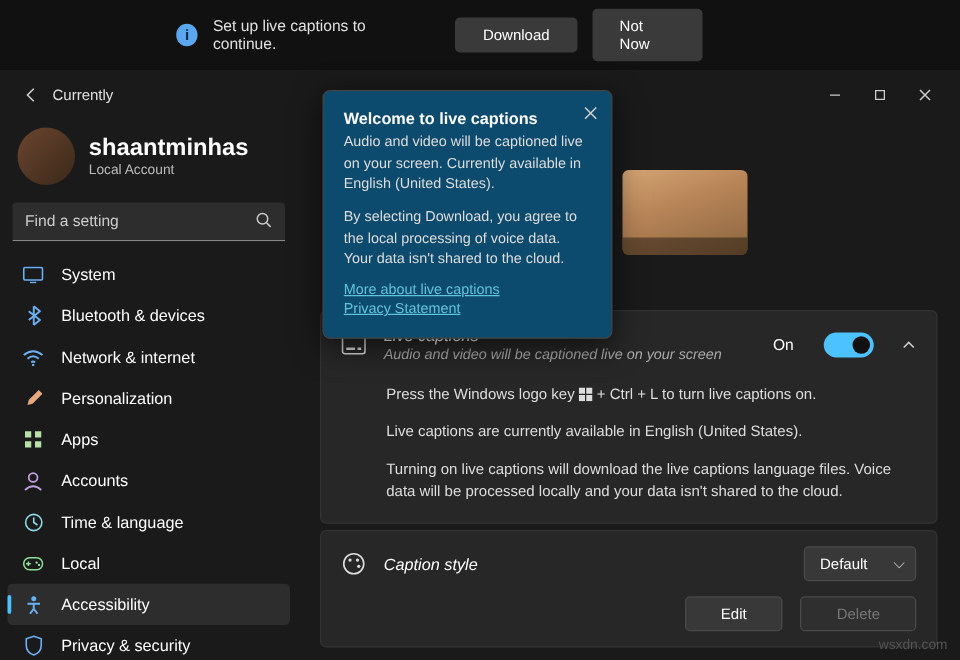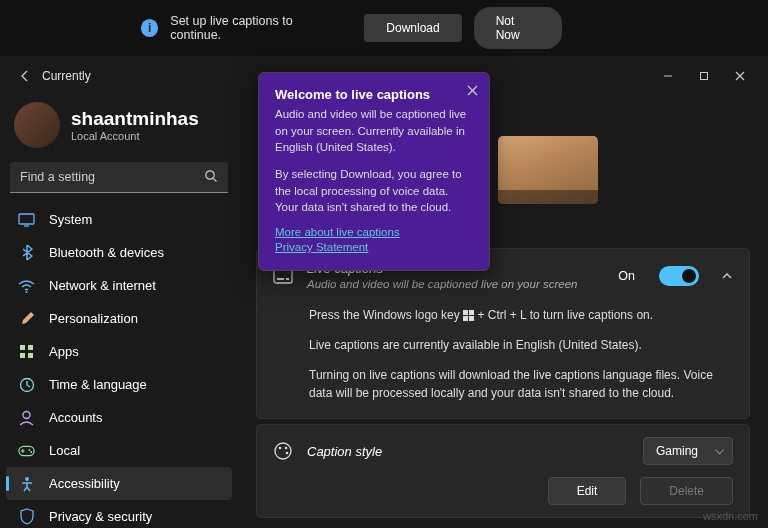--- a/index.html
+++ b/index.html
@@ -60,39 +60,39 @@
 
 .card2 { background:#272727; border:1px solid #333; border-radius:5px; margin-top:5px; }
 .card2 .card-row { padding:12px 16px; }
 .select { background:#383838; border:1px solid #4a4a4a; padding:6px 26px 6px 12px; border-radius:4px; font-size:12px; position:relative; cursor:pointer; min-width:90px; }
 .select::after { content:"⌵"; position:absolute; right:8px; top:5px; color:#ccc; }
 
 .actions { display:flex; gap:14px; justify-content:flex-end; padding:0 16px 12px 16px; }
 .abtn { padding:6px 28px; background:#383838; border:1px solid #4a4a4a; border-radius:4px; font-size:12px; cursor:pointer; }
 .abtn.disabled { color:#777; background:#2f2f2f; }
 
-.tooltip { position:absolute; top:72px; left:258px; width:232px; background:#4c1d95; border:1px solid #444; border-radius:6px; padding:14px 16px; box-shadow:0 6px 24px rgba(0,0,0,0.6); z-index:50; }
+.tooltip { position:absolute; top:72px; left:258px; width:232px; background:#0c4a6e; border:1px solid #444; border-radius:6px; padding:14px 16px; box-shadow:0 6px 24px rgba(0,0,0,0.6); z-index:50; }
 .tooltip .close { position:absolute; top:8px; right:8px; width:18px; height:18px; display:flex; align-items:center; justify-content:center; cursor:pointer; color:#ccc; font-size:13px; }
 .tooltip .ttitle { font-size:13px; font-weight:600; margin-bottom:4px; }
 .tooltip .tbody { font-size:11.5px; color:#ddd; line-height:1.45; margin-bottom:10px; }
 .tooltip a { color:#60c4d8; font-size:11.5px; text-decoration:underline; display:block; margin-bottom:3px; cursor:pointer; }
 
 .watermark { position:absolute; bottom:6px; right:10px; font-size:11px; color:#555; }
 
 svg { display:block; }
 </style>
 </head>
 <body>
 
 <div class="banner">
   <div class="info-icon">i</div>
   <div class="msg">Set up live captions to continue.</div>
   <div class="spacer"></div>
   <div class="btn" style="margin-right:0;">Download</div>
-  <div class="btn" style="margin-right:190px;border-radius:16px;">Not Now</div>
+  <div class="btn" style="margin-right:190px;">Not Now</div>
 </div>
 
 <div class="titlebar">
   <div class="back">
     <svg width="14" height="14" viewBox="0 0 14 14">
         <path d="M9 2 L4 7 L9 12" stroke="#ccc" stroke-width="1.3" fill="none"></path>
       </svg>
   </div>
   <div class="title">Currently</div>
   <div class="spacer"></div>
@@ -175,35 +175,35 @@
               <rect x="1" y="1" width="5" height="5" fill="#b8e0a8"></rect>
               <rect x="9" y="1" width="5" height="5" fill="#b8e0a8"></rect>
               <rect x="1" y="9" width="5" height="5" fill="#b8e0a8"></rect>
               <rect x="9" y="9" width="5" height="5" fill="#b8e0a8"></rect>
             </svg>
           </span>
           <span>Apps</span>
         </div>
         <div class="nav-item">
           <span class="nicon">
+            <svg width="15" height="16" viewBox="0 0 15 16">
+              <circle cx="7.5" cy="5" r="3.5" stroke="#c0a0e0" stroke-width="1.4" fill="none"></circle>
+              <path d="M1 15 Q7.5 9 14 15" stroke="#c0a0e0" stroke-width="1.4" fill="none"></path>
+            </svg>
+          </span>
+          <span>Accounts</span>
+        </div>
+        <div class="nav-item">
+          <span class="nicon">
             <svg width="16" height="16" viewBox="0 0 16 16">
               <circle cx="8" cy="8" r="6.5" stroke="#88d8e8" stroke-width="1.3" fill="none"></circle>
               <path d="M8 4 L8 8 L11 10" stroke="#88d8e8" stroke-width="1.3" fill="none"></path>
             </svg>
           </span>
           <span>Time &amp; language</span>
-        </div>
-        <div class="nav-item">
-          <span class="nicon">
-            <svg width="15" height="16" viewBox="0 0 15 16">
-              <circle cx="7.5" cy="5" r="3.5" stroke="#c0a0e0" stroke-width="1.4" fill="none"></circle>
-              <path d="M1 15 Q7.5 9 14 15" stroke="#c0a0e0" stroke-width="1.4" fill="none"></path>
-            </svg>
-          </span>
-          <span>Accounts</span>
         </div>
         <div class="nav-item">
           <span class="nicon">
             <svg width="18" height="12" viewBox="0 0 18 12">
               <rect x="1" y="1" width="16" height="10" rx="5" stroke="#8ce099" stroke-width="1.3" fill="none"></rect>
               <path d="M5 4 L5 8 M3 6 L7 6" stroke="#8ce099" stroke-width="1.3"></path>
               <circle cx="12" cy="5" r="1" fill="#8ce099"></circle>
               <circle cx="14" cy="7" r="1" fill="#8ce099"></circle>
             </svg>
           </span>
@@ -272,21 +272,21 @@
           <svg width="20" height="20" viewBox="0 0 20 20">
               <circle cx="10" cy="10" r="8" stroke="#ddd" stroke-width="1.3" fill="none"></circle>
               <circle cx="7" cy="7" r="1.3" fill="#ddd"></circle>
               <circle cx="13" cy="7" r="1.3" fill="#ddd"></circle>
               <circle cx="14" cy="12" r="1.3" fill="#ddd"></circle>
             </svg>
         </div>
         <div class="ctext">
           <div class="ctitle">Caption style</div>
         </div>
-        <div class="select"><span>Gaming</span></div>
+        <div class="select"><span>Default</span></div>
       </div>
       <div class="actions">
         <div class="abtn">Edit</div>
         <div class="abtn disabled">Delete</div>
       </div>
     </div>
   </div>
 </div>
 
 <div class="tooltip">

